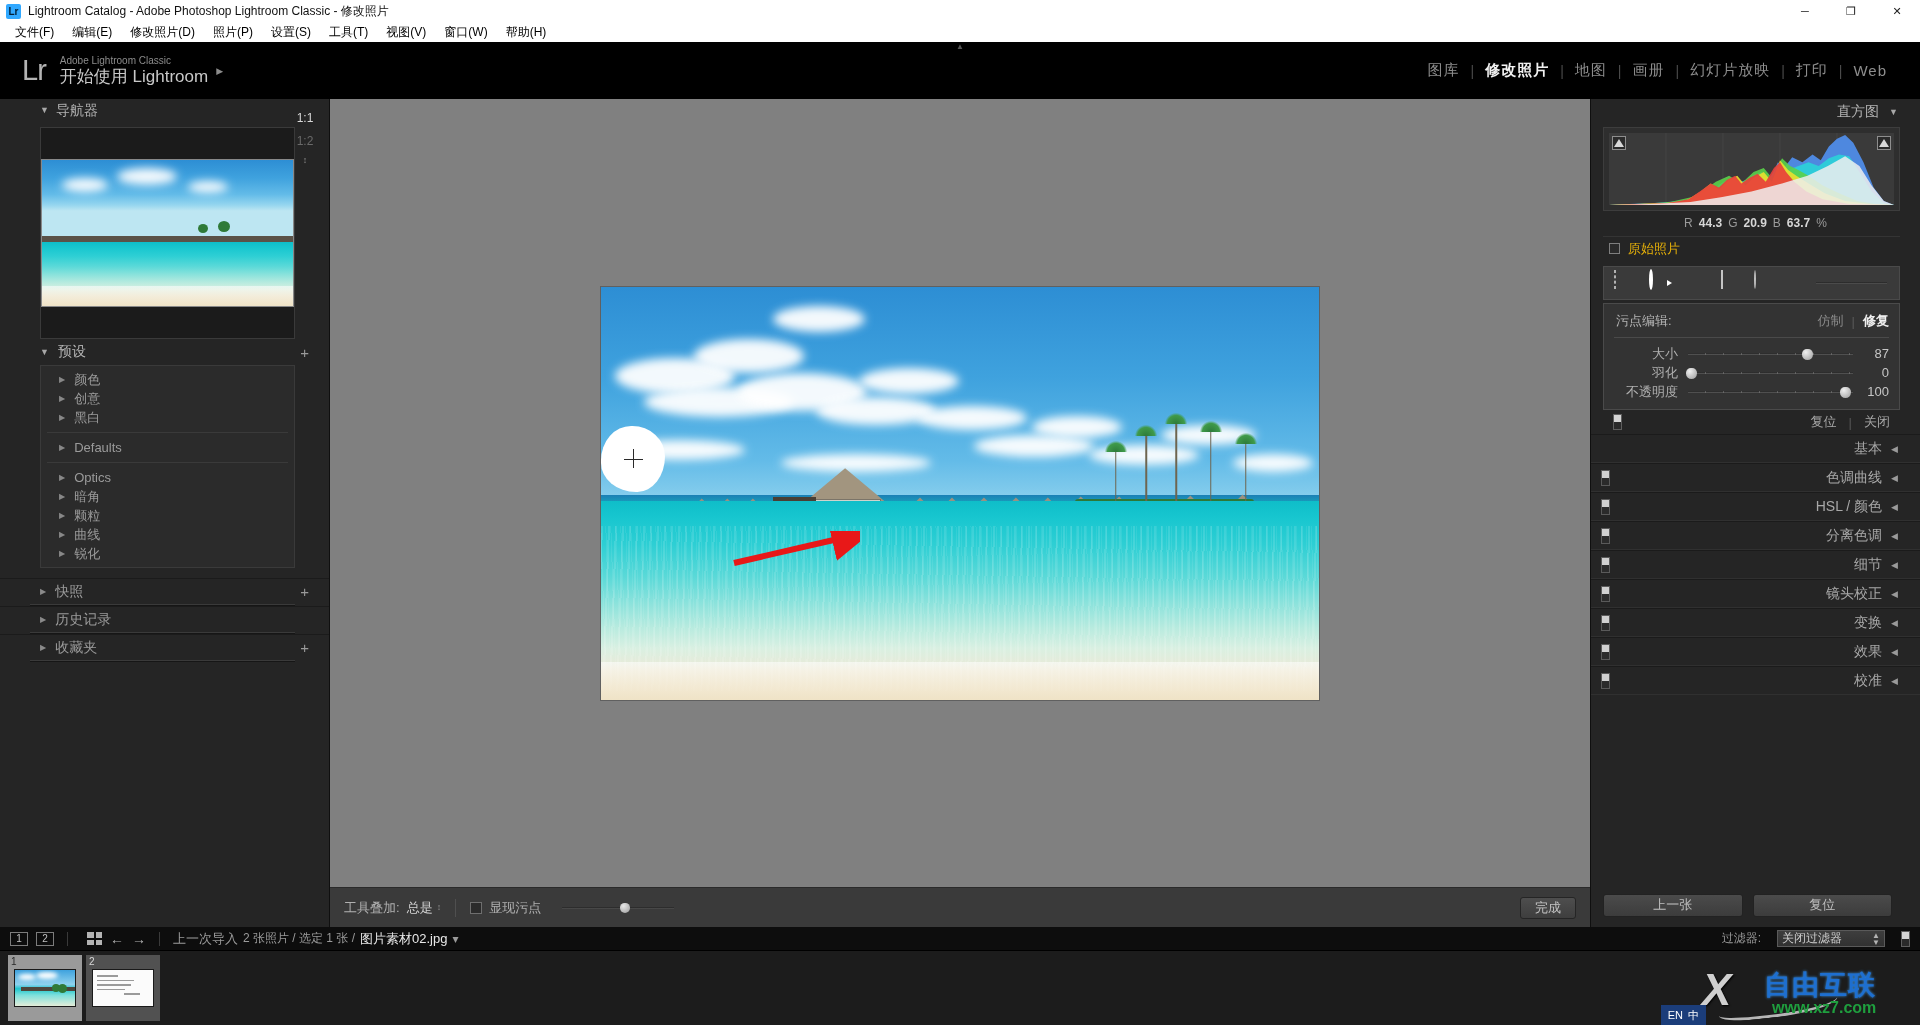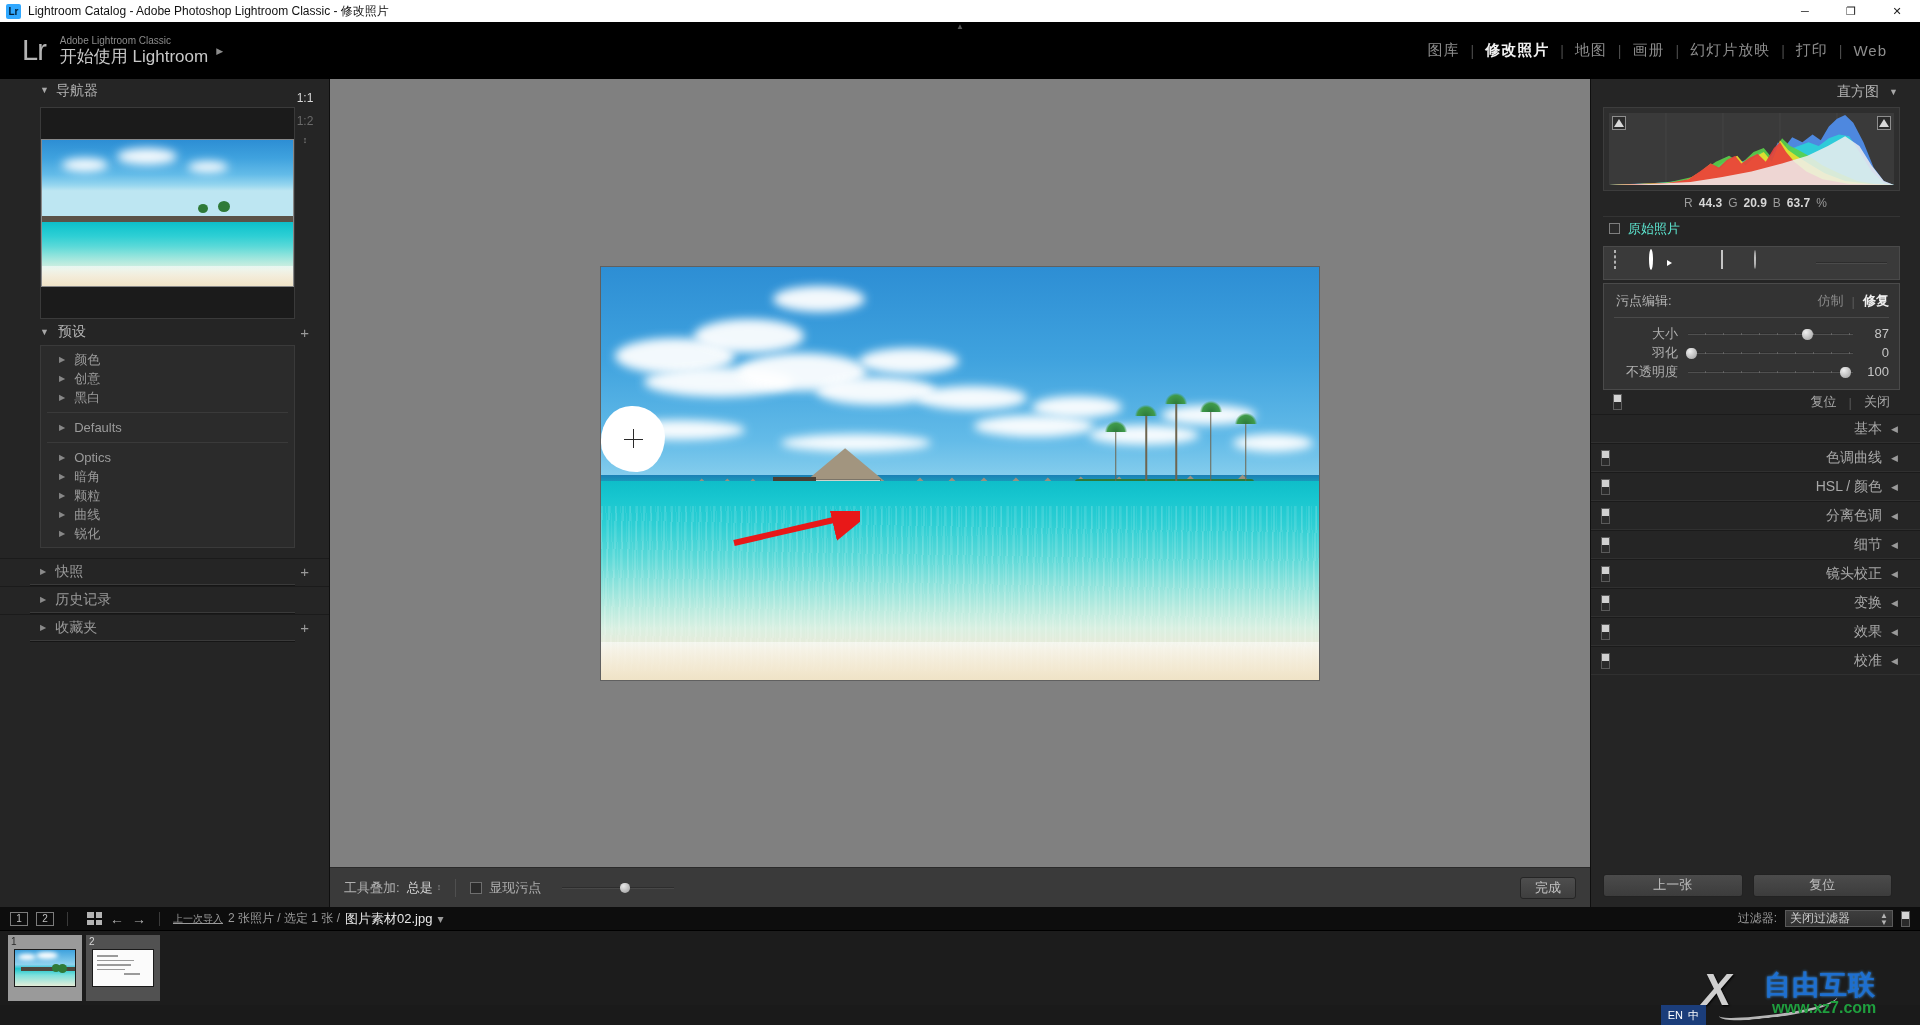--- a/index.html
+++ b/index.html
@@ -281,21 +281,21 @@
     border-right: 5px solid transparent; border-bottom: 8px solid #d8d8d8;
   }
   .rgb-row {
     display: flex; align-items: center; justify-content: center; gap: 6px;
     font-size: 12px; color: #9a9a9a; padding: 5px 0 2px 0;
   }
   .rgb-row b { color: #d6d6d6; font-weight: bold; }
 
   .origin-row {
     margin: 4px 20px 0 12px; height: 24px; display: flex; align-items: center;
-    gap: 8px; padding: 0 6px; font-size: 13px; color: #5eead4;
+    gap: 8px; padding: 0 6px; font-size: 13px; color: #eab308;
     border-top: 1px solid #343434;
   }
   .sq-check { width: 11px; height: 11px; border: 1px solid #7e7e7e; background: #2a2a2a; }
 
   .tool-strip {
     margin: 6px 20px 0 12px; height: 34px; background: #3a3a3a;
     border: 1px solid #4a4a4a; display: flex; align-items: center;
     padding: 0 8px; gap: 11px;
   }
   .tool-ic { width: 24px; height: 24px; position: relative; }
@@ -415,22 +415,22 @@
   }
   .fs-grid {
     width: 15px; height: 13px; display: grid; grid-template-columns: 1fr 1fr;
     grid-template-rows: 1fr 1fr; gap: 2px; margin-left: 6px;
   }
   .fs-grid i { background: #b4b4b4; }
   .fs-arrow { color: #b4b4b4; font-size: 14px; }
   .fs-divider { width: 1px; height: 14px; background: #3a3a3a; margin: 0 5px; }
   .fs-text { font-size: 12px; color: #9a9a9a; display: flex; align-items: center; gap: 5px; }
   .fs-text .file { color: #e8e8e8; font-size: 13px; }
-  .fs-text .cap { font-size: 10px; text-decoration: underline; }
-  .fs-right { margin-left: auto; display: flex; align-items: center; gap: 8px; justify-content: space-between; }
+  .fs-text .cap { font-size: 13px; }
+  .fs-right { margin-left: auto; display: flex; align-items: center; gap: 16px; justify-content: space-between; }
   .filter-label { font-size: 12px; color: #9a9a9a; }
   .filter-select {
     height: 17px; min-width: 108px; background: linear-gradient(#3e3e3e,#313131);
     border: 1px solid #5a5a5a; color: #cfcfcf; font-size: 12px;
     display: flex; align-items: center; padding: 0 4px; gap: 6px;
   }
   .filter-select .st { margin-left: auto; font-size: 8px; line-height: 7px; color: #b4b4b4; }
   .fs-thumbs { flex: 1; display: flex; align-items: center; padding-left: 8px; gap: 4px; background: #1c1c1c; }
   .thumb-cell {
     width: 74px; height: 66px; background: #515151; position: relative;
@@ -483,20 +483,31 @@
   <div class="titlebar">
     <div class="lr-badge">Lr</div>
     <div class="title-text">Lightroom Catalog - Adobe Photoshop Lightroom Classic - 修改照片</div>
     <div class="win-controls">
       <div class="win-btn">─</div>
       <div class="win-btn">❐</div>
       <div class="win-btn close">✕</div>
     </div>
   </div>
 
+  <div class="menubar" id="menubar">
+      <div class="menu-item">文件(F)</div>
+      <div class="menu-item">编辑(E)</div>
+      <div class="menu-item">修改照片(D)</div>
+      <div class="menu-item">照片(P)</div>
+      <div class="menu-item">设置(S)</div>
+      <div class="menu-item">工具(T)</div>
+      <div class="menu-item">视图(V)</div>
+      <div class="menu-item">窗口(W)</div>
+      <div class="menu-item">帮助(H)</div>
+    </div>
 
   <div class="topbar">
     <div class="top-handle">▲</div>
     <div class="identity">
       <div class="lr-logo">Lr</div>
       <div class="id-lines">
         <div class="id-small">Adobe Lightroom Classic</div>
         <div class="id-big">开始使用 Lightroom</div>
       </div>
       <div class="id-arrow">▶</div>

